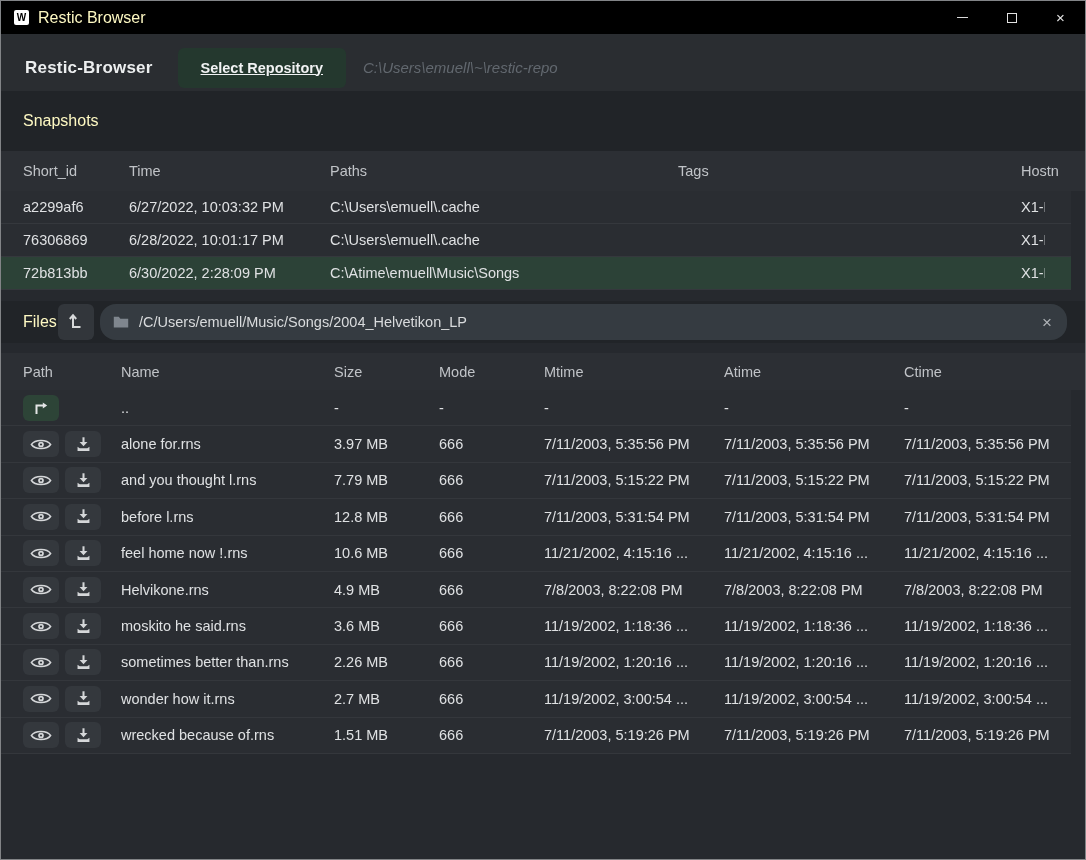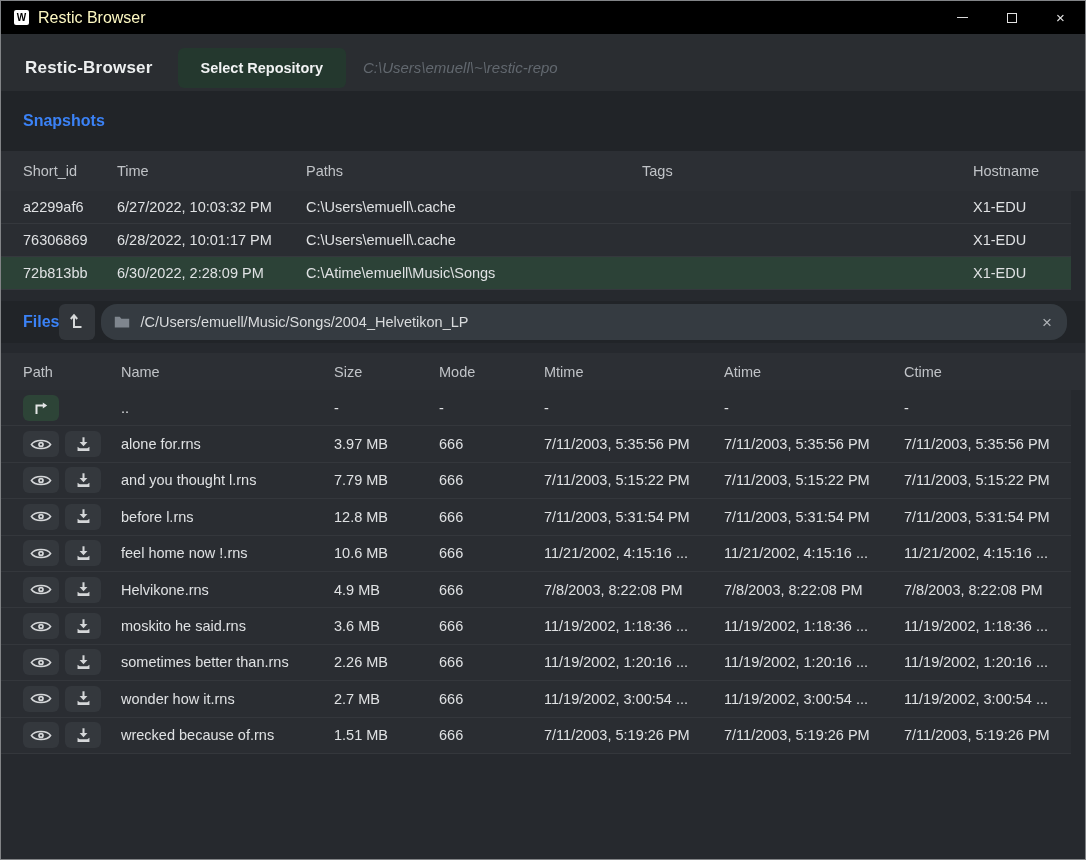--- a/index.html
+++ b/index.html
@@ -49,39 +49,39 @@
     background: #2a2d31;
     display: flex; align-items: center;
     padding: 10px 18px 0 24px;
   }
   .app-title { font-size: 17px; font-weight: bold; color: #eceeef; letter-spacing: .2px; }
   .select-repo-btn {
     margin-left: 25px;
     background: #24382e; color: #f1f2f3;
     font-family: inherit; font-weight: bold; font-size: 14.5px;
     border: none; border-radius: 6px;
-    padding: 12px 23px; cursor: pointer;
+    padding: 12px 23px; cursor: pointer; text-decoration: underline;
   }
   .repo-path { margin-left: 17px; font-size: 15px; color: #62686f; font-style: italic; }
 
   
   .section-strip {
     background: #212428;
     display: flex; align-items: center;
     padding: 0 22px;
   }
   .snap-strip { height: 60px; flex: 0 0 60px; }
-  .section-title { font-size: 16px; font-weight: bold; color: #3b82f6; text-align: center; }
+  .section-title { font-size: 16px; font-weight: normal; color: #fef9c3; }
 
   
   .snap-grid {
     display: grid;
     grid-template-columns: 94px 189px 336px 331px 1fr;
     align-items: center;
-    padding-left: 22px; padding-right: 26px;
+    padding-left: 22px; padding-right: 26px; gap: 12px;
   }
   .files-grid {
     display: grid;
     grid-template-columns: 98px 213px 105px 105px 180px 180px 1fr;
     align-items: center;
     padding-left: 22px; padding-right: 17px;
   }
   .table-header {
     background: #2c2f34;
     color: #c0c3c7; font-size: 14px;

